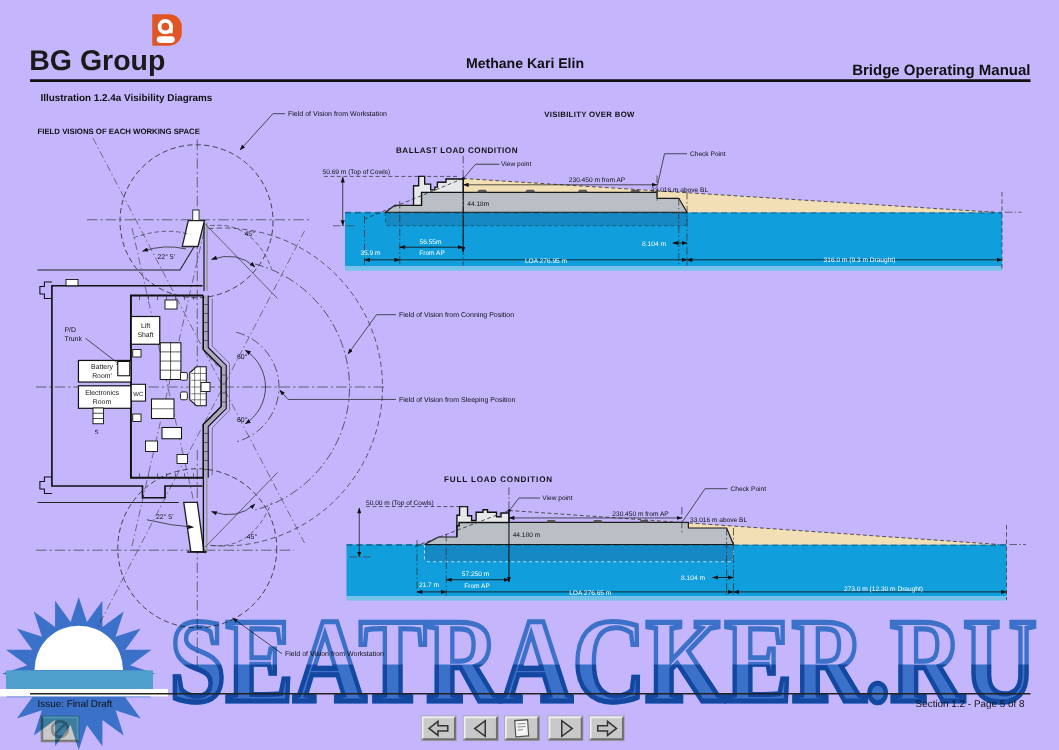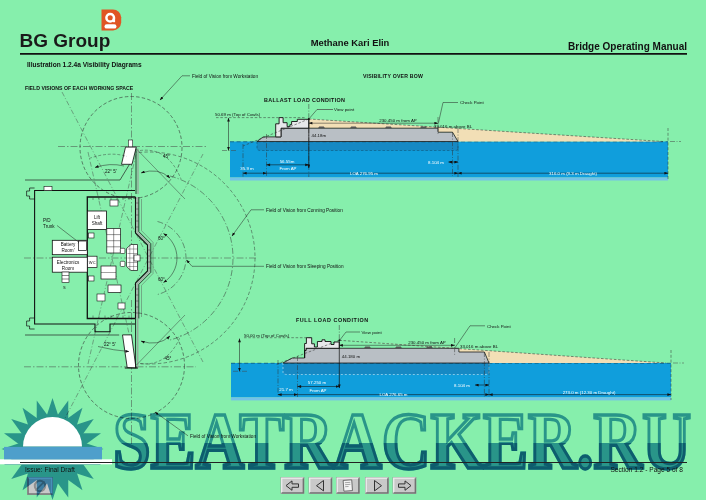--- a/index.html
+++ b/index.html
@@ -1,16 +1,16 @@
 <!DOCTYPE html>
 <html><head>
 <meta charset="utf-8">
 <style>
 html,body{margin:0;padding:0;background:#fff;}
-#page{position:relative;width:706px;height:500px;background:#86efac;overflow:hidden;
+#page{position:relative;width:706px;height:500px;background:#c4b5fd;overflow:hidden;
 font-family:"Liberation Sans",sans-serif;}
 svg{position:absolute;left:0;top:0;}
 </style>
 </head>
 <body>
 <div id="page">
 <svg width="706" height="500" viewBox="0 0 706 500">
 <defs>
 <marker id="ae" markerWidth="6" markerHeight="6" refX="3.6" refY="1.4" orient="auto" markerUnits="userSpaceOnUse">
           <path d="M0,0 L3.8,1.4 L0,2.8 Z" fill="#111"></path>

